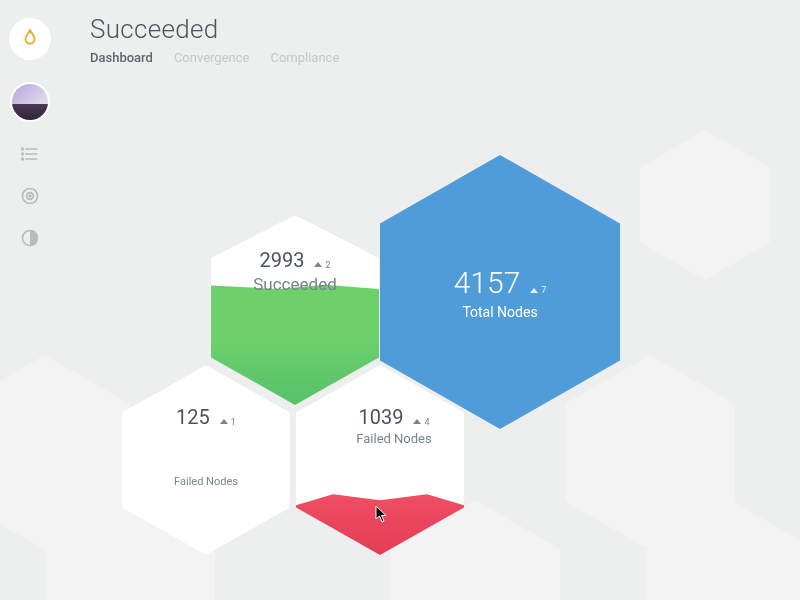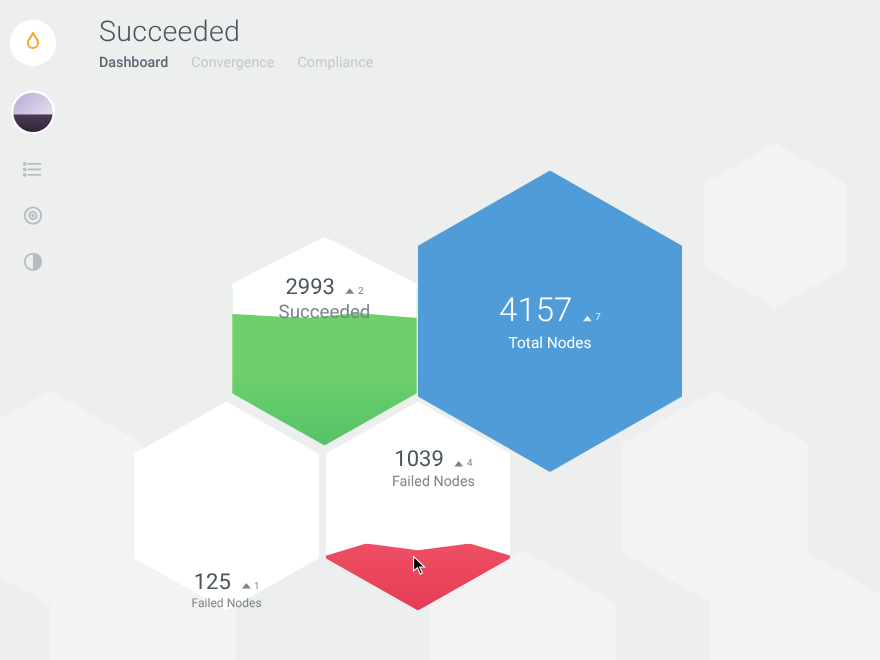--- a/index.html
+++ b/index.html
@@ -137,21 +137,21 @@
   }
   .hex.red .content { justify-content: flex-start; padding-top: 40px; padding-left: 28px; }
   .hex.red .val { color:#4a5560; font-size: 20px; font-weight: 400; }
   .hex.red .lbl { color:#7a848c; font-size: 13px; margin-top: 2px; }
 
   
   .hex.missing .shape {
     background:#fff;
     filter: drop-shadow(0 12px 24px rgba(0,0,0,.10));
   }
-  .hex.missing .content { justify-content:flex-end; padding-top: 40px; }
+  .hex.missing .content { justify-content:flex-start; padding-top: 40px; gap: 44px; }
   .hex.missing .val { color:#4a5560; font-size: 20px; font-weight:400; }
   .hex.missing .lbl { color:#7a848c; font-size: 11px; margin-top:2px; }
 
   .trend-chip {
     display:inline-flex; align-items:center; gap:3px;
     font-size:9px; color:#7a848c; margin-left:6px;
   }
   .trend-chip .tri {
     width:0;height:0;
     border-left:4px solid transparent;

